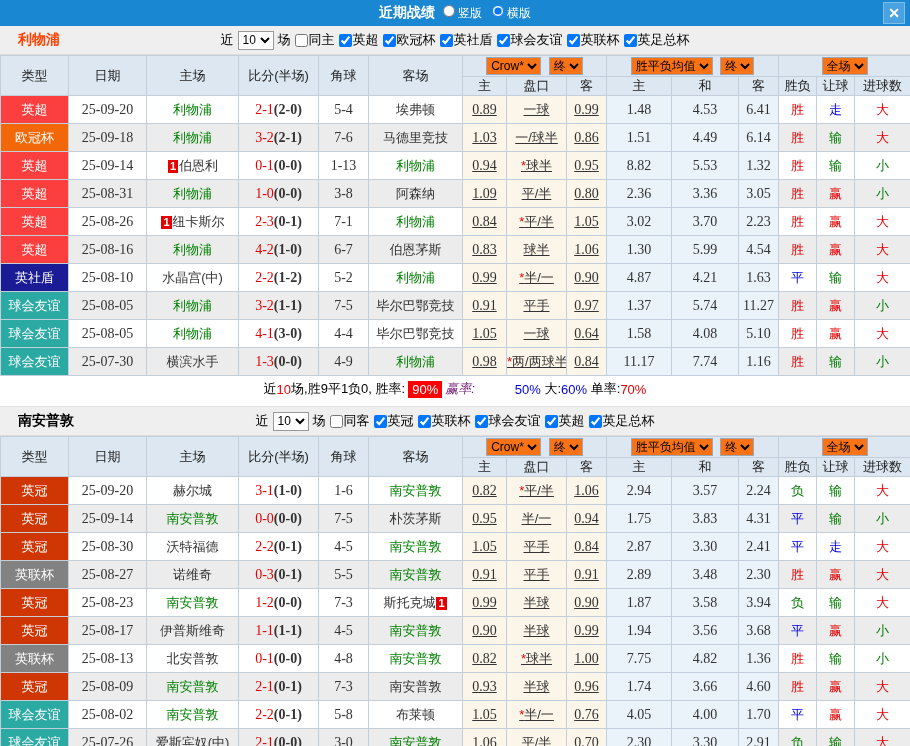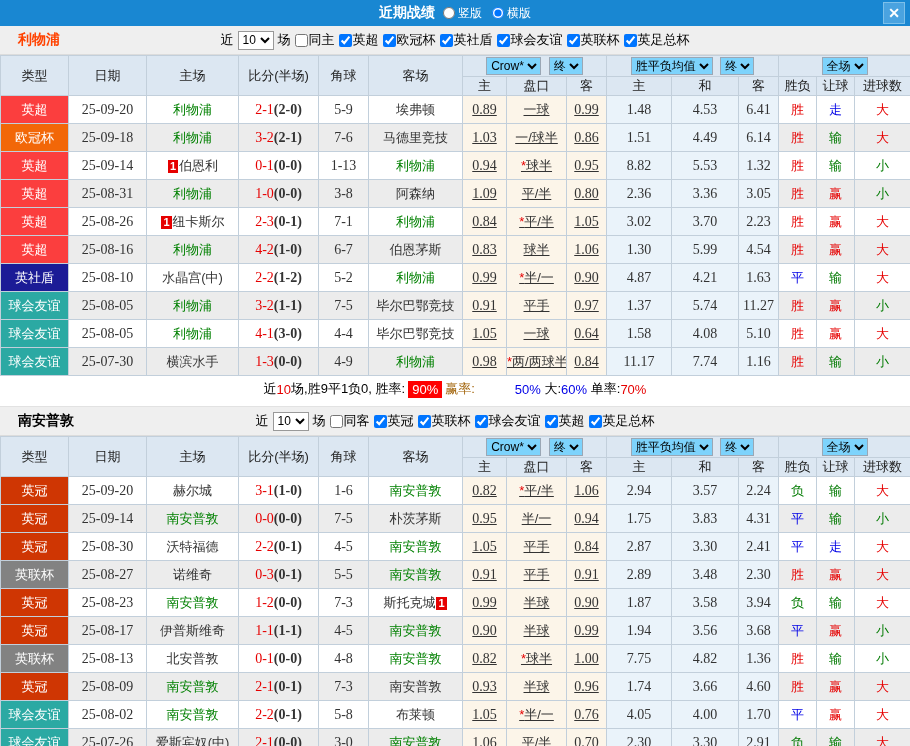--- a/index.html
+++ b/index.html
@@ -3,42 +3,42 @@
 <meta charset="utf-8">
 <style>
   * { margin:0; padding:0; box-sizing:border-box; }
   html,body { width:910px; height:746px; overflow:hidden; background:#fff;
     font-family:"Liberation Sans",sans-serif; }
   
   .topbar { position:relative; height:26px; background:#1987d2; display:flex;
     align-items:center; justify-content:center; gap:8px; color:#fff; }
   .topbar-title { font-size:14px; font-weight:bold; }
   .radio-group { display:flex; align-items:center; gap:10px; }
-  .radio-label { display:flex; align-items:center; gap:3px; font-size:12px; cursor:pointer; }
+  .radio-label { display:flex; gap:3px; font-size:12px; cursor:pointer; }
   .radio-label input { width:12px; height:12px; }
   .close-btn { position:absolute; right:5px; top:2px; width:22px; height:22px;
     background:#4aa3e0; border:1px solid #7cc0ea; color:#fff; text-align:center;
     line-height:20px; font-size:14px; font-weight:bold; cursor:pointer; }
   
   .section.second { margin-top:4px; border-top:1px solid #e2e2e2; }
   .filter-row { position:relative; height:29px; background:#efefef;
     border-bottom:1px solid #dcdcdc; display:flex; align-items:center; }
   .team-name { position:absolute; left:18px; font-size:14px; font-weight:bold; }
   .filter-controls { margin:0 auto; display:flex; align-items:center; gap:4px;
     font-size:13px; color:#000; }
   .filter-controls select { height:19px; font-size:12px; background:#fff; border:1px solid #999; }
   .cb { display:flex; align-items:center; gap:1px; cursor:pointer; }
   .cb input { width:13px; height:13px; }
   
   table { border-collapse:collapse; width:910px; table-layout:fixed; }
   th,td { border:1px solid #c2cfdb; text-align:center; overflow:hidden; white-space:nowrap; }
   thead th { background:#dce7f2; font-weight:normal; font-size:13px; color:#222; }
   .hrow1 th { height:18px; padding:1px 0; }
   .hrow2 th { height:16px; }
-  thead select { height:18px; font-size:12px; background:#7dd3fc; border:1px solid #9aa7b5; margin:0 2px; }
+  thead select { height:18px; font-size:12px; background:#f97316; border:1px solid #9aa7b5; margin:0 2px; }
   tbody td { height:28px; font-size:13px; color:#333; }
   tbody tr:nth-child(even) td { background:#ececec; }
   td.cream { background:#fcf5e9 !important;text-decoration:underline; }
   td.lblue { background:#eaf3fa !important; }
   td.league { color:#fff; font-size:13px; }
   .num { font-family:"Liberation Serif",serif; font-size:14px; }
   .self { color:#008000; }
   .s-main { color:#e60000; }
   .s-half { color:#333;font-weight:bold; }
   .star { color:#e60000; }
@@ -162,21 +162,21 @@
           <th>让球</th>
           <th>进球数</th>
         </tr>
       </thead>
       <tbody>
           <tr>
             <td class="league" style="background: rgb(251, 62, 62);">英超</td>
             <td class="num">25-09-20</td>
             <td><span class="self">利物浦</span></td>
             <td class="num"><span class="s-main">2-1</span><span class="s-half">(2-0)</span></td>
-            <td class="num">5-9</td>
+            <td class="num">5-4</td>
             <td><span class="">埃弗顿</span></td>
             <td class="cream num">0.89</td>
             <td class="cream"><span>一球</span></td>
             <td class="cream num">0.99</td>
             <td class="lblue num">1.48</td>
             <td class="lblue num">4.53</td>
             <td class="lblue num">6.41</td>
             <td class="c-red">胜</td>
             <td class="c-blue">走</td>
             <td class="c-red">大</td>
@@ -334,21 +334,21 @@
             <td class="c-green">输</td>
             <td class="c-green">小</td>
           </tr>
         </tbody>
     </table>
     <div class="summary">
         <span class="part" style="color: rgb(0, 0, 0);">近</span>
         <span class="part" style="color: rgb(230, 0, 0);">10</span>
         <span class="part" style="color: rgb(0, 0, 0);">场,胜9平1负0, 胜率:</span>
         <span class="part badge">90%</span>
-        <span class="part" style="color: #a16207;">赢率:</span>
+        <span class="part" style="color: #701a75; font-style: italic;">赢率:</span>
         <span class="part" style="color: rgb(0, 0, 230); margin-left: 40px;">50%</span>
         <span class="part" style="color: rgb(0, 0, 0);"> 大:</span>
         <span class="part" style="color: rgb(0, 0, 230);">60%</span>
         <span class="part" style="color: rgb(0, 0, 0);"> 单率:</span>
         <span class="part" style="color: rgb(230, 0, 0);">70%</span>
       </div>
   </div>
 
   <div class="section second">
     <div class="filter-row">

